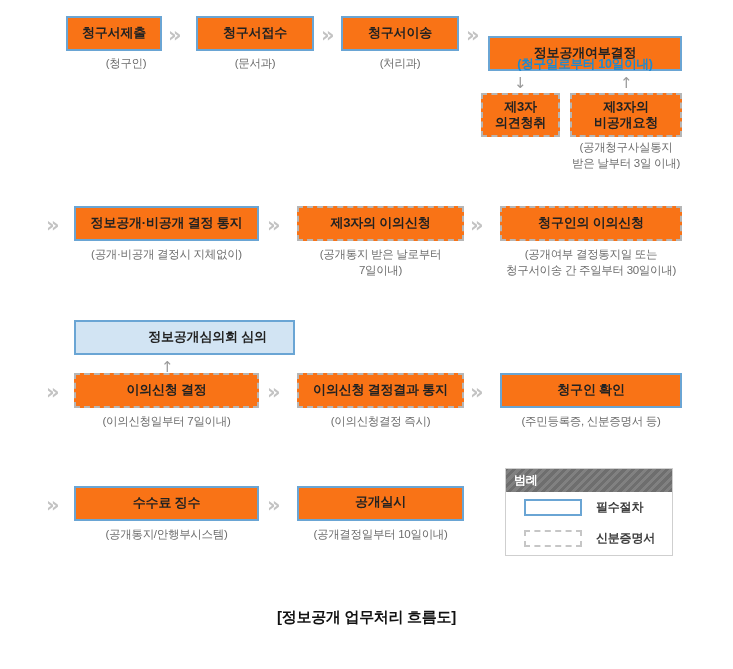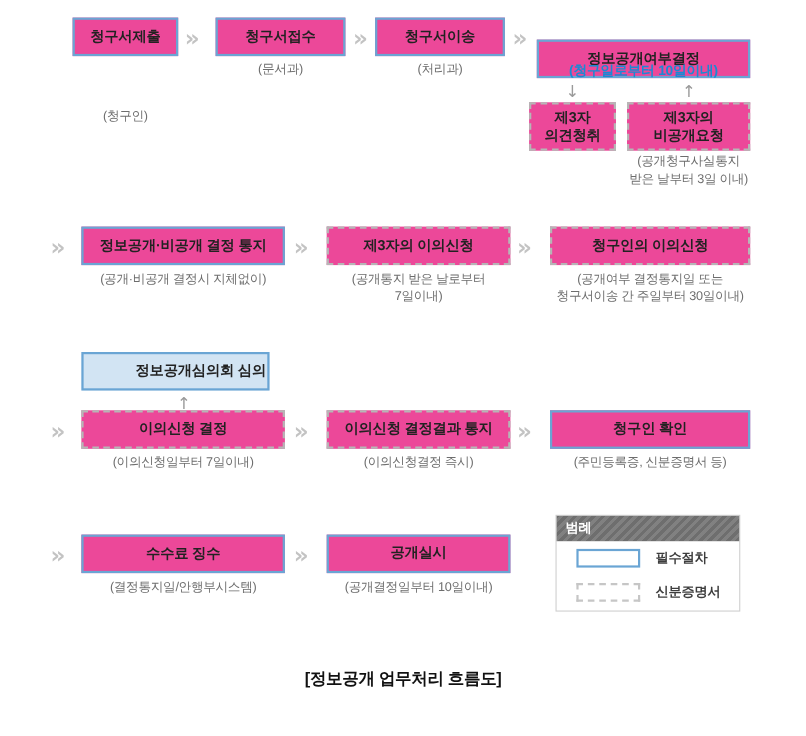--- a/index.html
+++ b/index.html
@@ -20,21 +20,21 @@
     position: absolute;
     display: flex;
     align-items: center;
     justify-content: center;
     text-align: center;
     font-size: 13px;
     font-weight: bold;
     color: #222222;
     letter-spacing: -0.2px;
     line-height: 1.25;
-    background: #ec4899;
+    background: #f97316;
   }
   .box.solid   { border: 2px solid #6aa5d4; }
   .box.dashed  { border: 2px dashed #b6b6b6; }
   .box.fill    { border: 2px solid #6aa5d4; background: #d2e4f3; }
 
   
   .caption {
     position: absolute;
     text-align: center;
     font-size: 11.5px;
@@ -128,21 +128,21 @@
   }
 </style>
 </head>
 <body>
 
 <div id="canvas">
 
   <div class="box solid" style="left:66px; top:16px; width:96px; height:35px;">
     <span>청구서제출</span>
   </div>
-  <div class="caption" style="left:56px; top:56px; width:116px;margin-top:43px;">(청구인)</div>
+  <div class="caption" style="left:68px; top:56px; width:116px;">(청구인)</div>
 
   <div class="chev" style="left:168px; top:25px;">»</div>
 
   <div class="box solid" style="left:196px; top:16px; width:118px; height:35px;">
     <span>청구서접수</span>
   </div>
   <div class="caption" style="left:196px; top:56px; width:118px;">(문서과)</div>
 
   <div class="chev" style="left:321px; top:25px;">»</div>
 
@@ -189,21 +189,21 @@
 7일이내)</div>
 
   <div class="chev" style="left:470px; top:215px;">»</div>
 
   <div class="box dashed" style="left:500px; top:206px; width:182px; height:35px;">
     <span>청구인의 이의신청</span>
   </div>
   <div class="caption" style="left:484px; top:247px; width:214px;">(공개여부 결정통지일 또는
 청구서이송 간 주일부터 30일이내)</div>
 
-  <div class="box fill" style="left:74px; top:320px; width:171px; height:35px;padding-left:46px;">
+  <div class="box fill" style="left:74px; top:320px; width:221px; height:35px;padding-left:46px;">
     <span>정보공개심의회 심의</span>
   </div>
   <div class="varrow" style="left:161px; top:360px;">↑</div>
 
   <div class="chev" style="left:46px; top:382px;">»</div>
 
   <div class="box dashed" style="left:74px; top:373px; width:185px; height:35px;">
     <span>이의신청 결정</span>
   </div>
   <div class="caption" style="left:64px; top:414px; width:205px;">(이의신청일부터 7일이내)</div>
@@ -220,21 +220,21 @@
   <div class="box solid" style="left:500px; top:373px; width:182px; height:35px;">
     <span>청구인 확인</span>
   </div>
   <div class="caption" style="left:492px; top:414px; width:198px;">(주민등록증, 신분증명서 등)</div>
 
   <div class="chev" style="left:46px; top:495px;">»</div>
 
   <div class="box solid" style="left:74px; top:486px; width:185px; height:35px;">
     <span>수수료 징수</span>
   </div>
-  <div class="caption" style="left:64px; top:527px; width:205px;">(결정통지일/안행부시스템)</div>
+  <div class="caption" style="left:64px; top:527px; width:205px;">(공개통지/안행부시스템)</div>
 
   <div class="chev" style="left:267px; top:495px;">»</div>
 
   <div class="box solid" style="left:297px; top:486px; width:167px; height:35px;font-family:Liberation Mono, monospace;">
     <span>공개실시</span>
   </div>
   <div class="caption" style="left:290px; top:527px; width:181px;">(공개결정일부터 10일이내)</div>
 
   <div id="legend">
     <div id="legend-header">범례</div>

